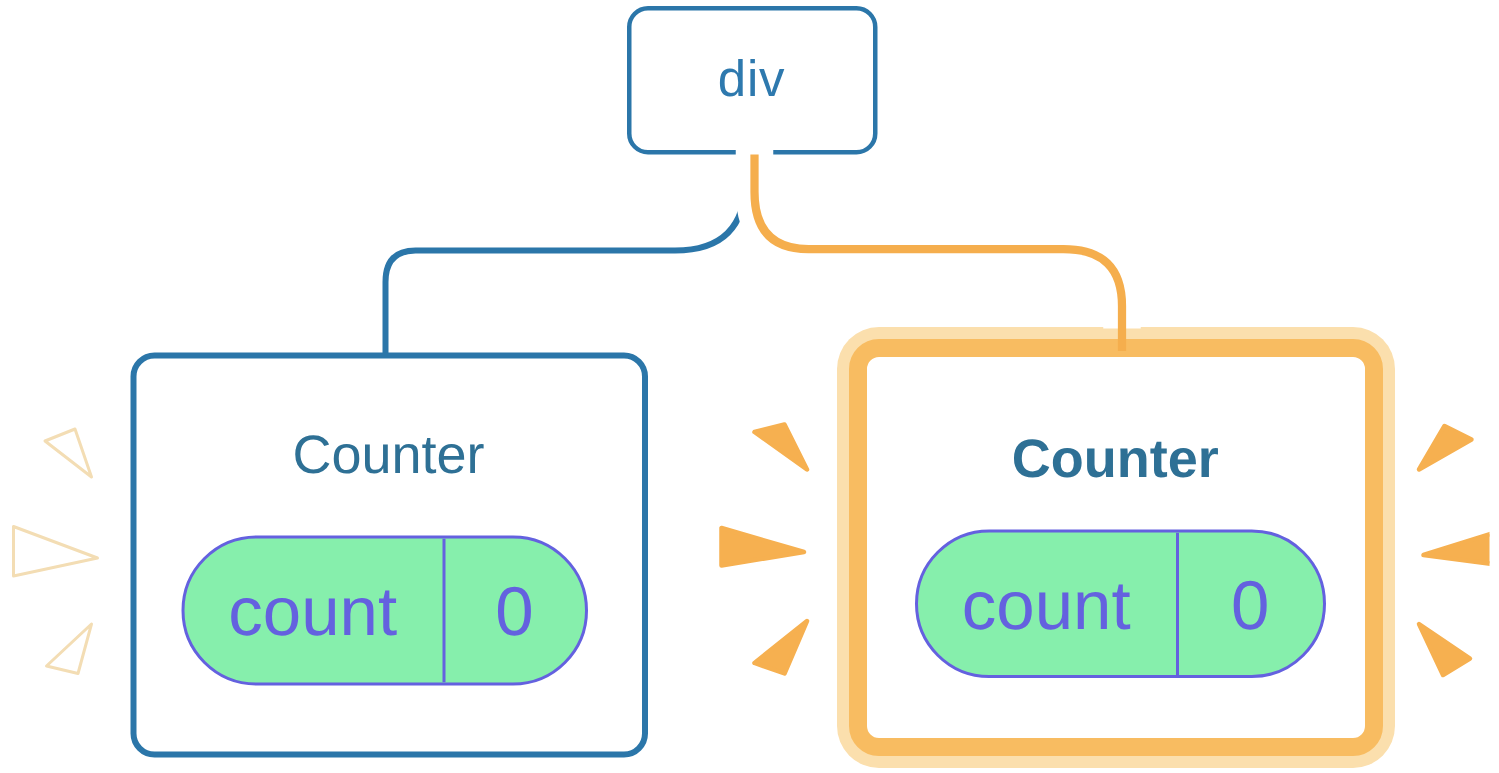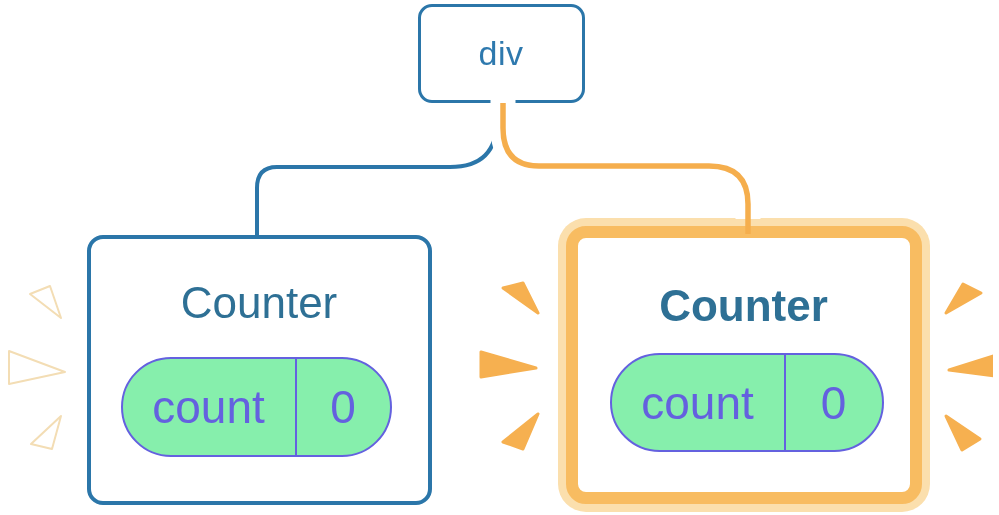--- a/index.html
+++ b/index.html
@@ -42,21 +42,21 @@
   }
   .node-counter-right{
     left:559px;top:226px;width:356px;height:278px;
     border:12px solid var(--orange-border);border-radius:20px;
     box-shadow:0 0 0 8px var(--orange-ring);
   }
 
   .counter-title{
     position:absolute;left:0;top:43px;width:100%;height:42px;
     display:flex;align-items:center;justify-content:center;
-    font-size:44px;color:var(--title-teal);
+    font-size:36px;color:var(--title-teal);
   }
   .node-counter-left  .counter-title{font-weight:500;}
   .node-counter-right .counter-title{font-weight:700;top:47px;}
 
   .state-pill{
     position:absolute;display:flex;align-items:stretch;
     border:2px solid var(--state-purple);border-radius:999px;
     background:#86efac;overflow:hidden;
   }
   .node-counter-left  .state-pill{left:30px;top:118px;width:271px;height:100px;}

